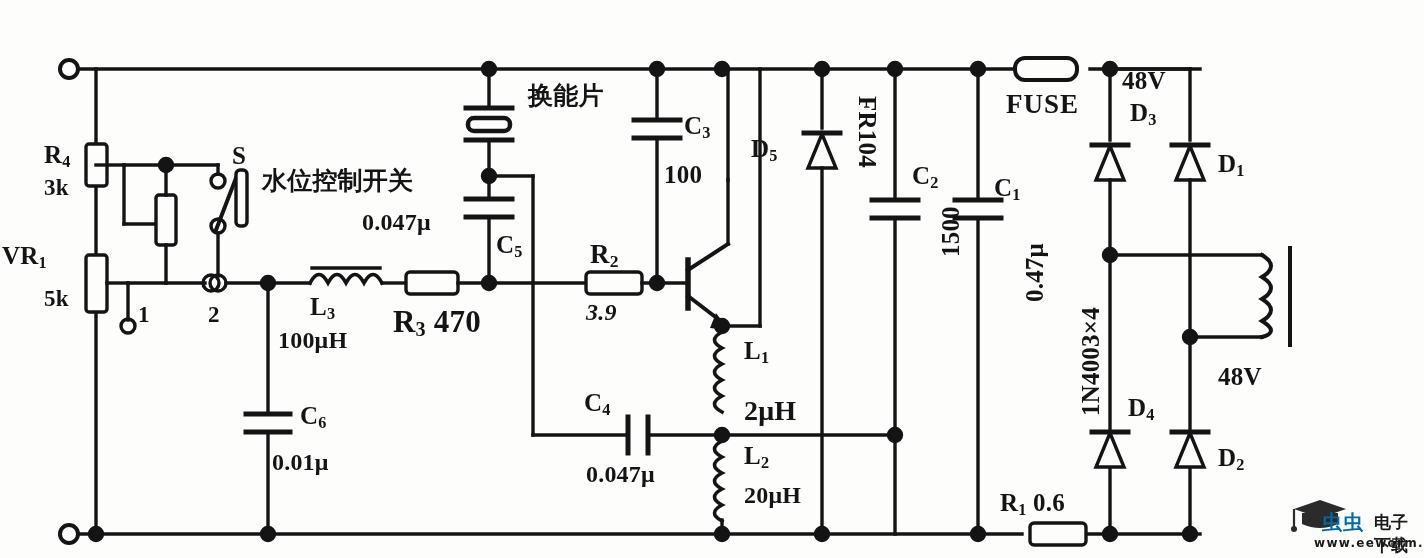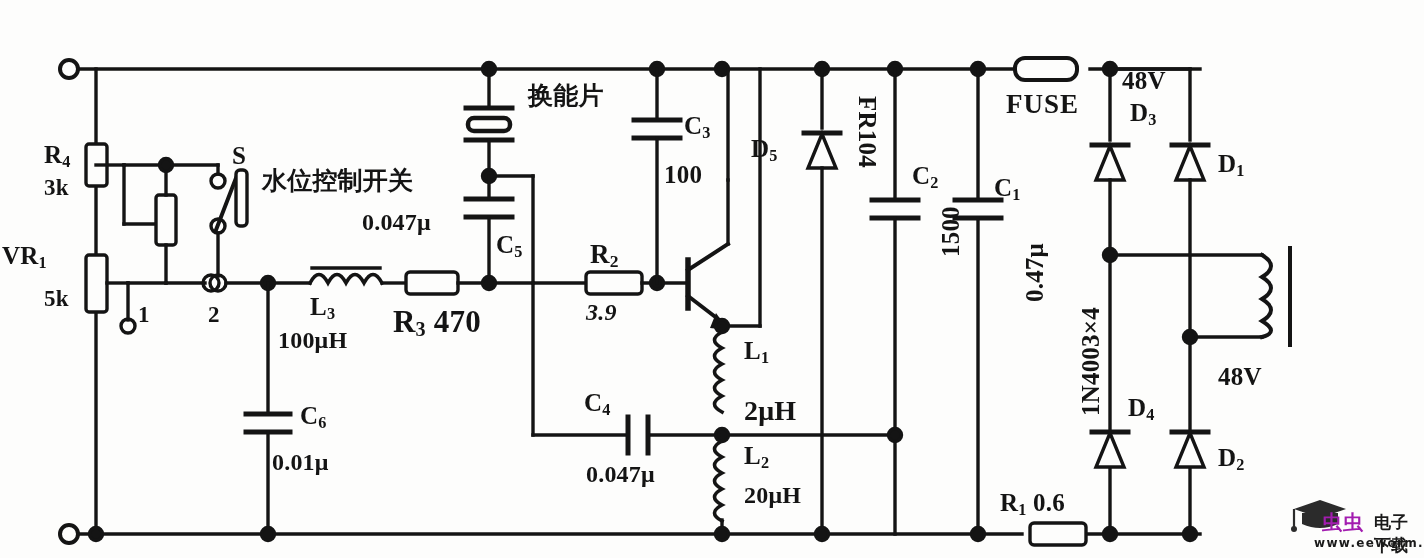--- a/index.html
+++ b/index.html
@@ -6,21 +6,21 @@
   body{width:1424px;height:558px;overflow:hidden;font-family:"Liberation Serif",serif;}
   #root{position:relative;width:1424px;height:558px;background:#fdfdfc;}
   svg.sheet{position:absolute;left:0;top:0;width:1424px;height:558px;}
   .lbl{position:absolute;color:#141414;font-family:"Liberation Serif",serif;font-weight:bold;
        white-space:pre;line-height:1.05;letter-spacing:.2px;}
   .cn{font-family:"DejaVu Sans",sans-serif;font-weight:bold;}
   .sub{font-size:.65em;vertical-align:-0.22em;}
   .rot{transform-origin:left top;}
   .wm{position:absolute;left:1262px;top:487px;width:160px;height:66px;}
   .wm-cn{position:absolute;left:60px;top:22px;font-family:"DejaVu Sans",sans-serif;
-         font-weight:bold;font-size:20px;color:#a21caf;letter-spacing:1px;}
+         font-weight:bold;font-size:20px;color:#0369a1;letter-spacing:1px;}
   .wm-hz{position:absolute;left:112px;top:24px;font-family:"DejaVu Sans",sans-serif;
          font-weight:bold;font-size:17px;color:#1a1a1a;letter-spacing:0px;}
   .wm-url{position:absolute;left:52px;top:49px;font-family:"DejaVu Sans",sans-serif;
           font-weight:bold;font-size:12px;color:#1a1a1a;letter-spacing:1.3px;}
 </style>
 </head>
 <body>
 
 <div id="root">
 

